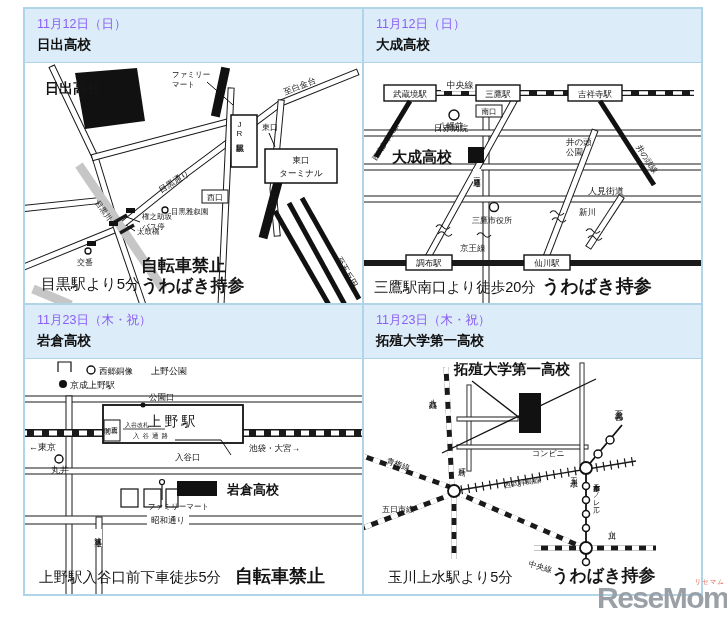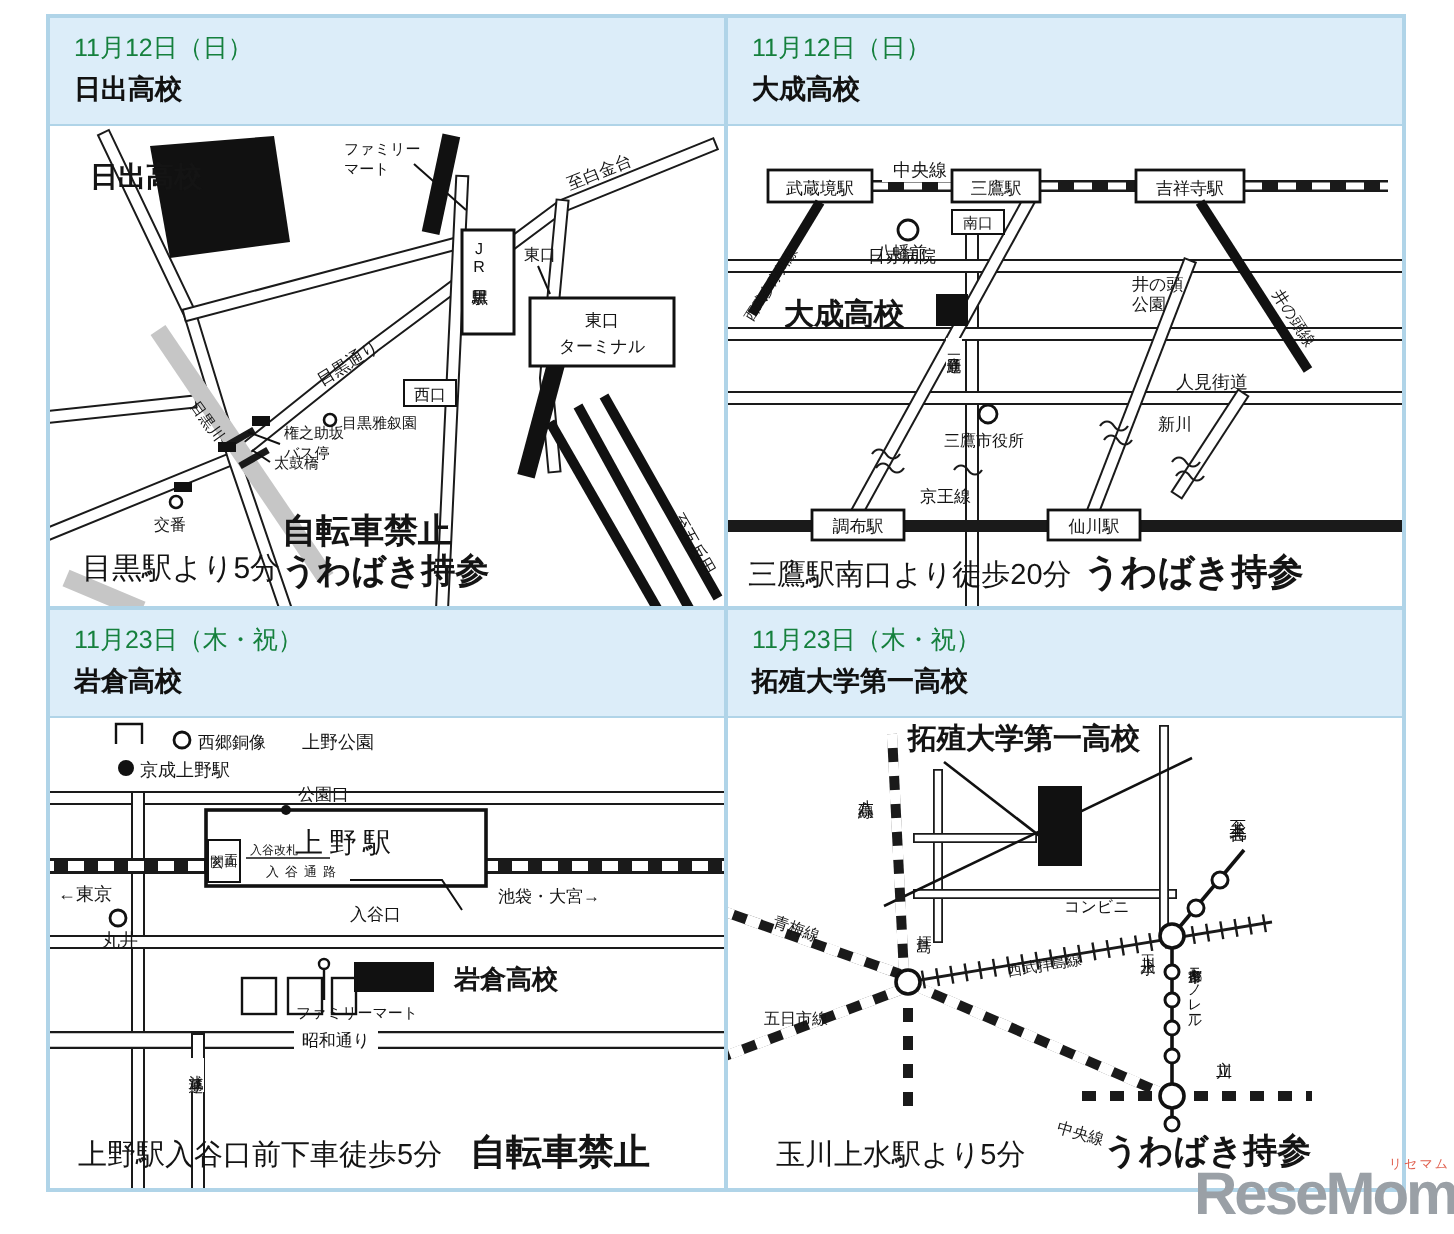--- a/index.html
+++ b/index.html
@@ -3,21 +3,21 @@
 <meta charset="utf-8">
 <style>
   html,body{margin:0;padding:0;background:#fff;}
   .stage{position:relative;width:727px;height:617px;background:#fff;overflow:hidden;
          font-family:"Liberation Sans","DejaVu Sans",sans-serif;}
   .frame{position:absolute;left:23px;top:7px;width:676px;height:585px;
          border:2px solid #b0d4e8;background:#b0d4e8;
          display:grid;grid-template-columns:337px 337px;grid-template-rows:294px 289px;gap:2px;}
   .panel{background:#fff;display:flex;flex-direction:column;overflow:hidden;}
   .phead{background:#dcedf9;border-bottom:1px solid #b0d4e8;padding:7px 12px 5px 12px;height:54px;box-sizing:border-box;}
-  .pdate{font-size:12.5px;color:#15803d;margin:0 0 3px 0;}
+  .pdate{font-size:12.5px;color:#8b5cf6;margin:0 0 3px 0;}
   .pschool{font-size:13.5px;color:#111;font-weight:bold;margin:0;}
   .map{position:relative;flex:1;background:#fff;}
   .map svg{position:absolute;left:0;top:0;}
   svg text{font-family:"Liberation Sans","DejaVu Sans",sans-serif;fill:#141414;}
   .road-c{fill:none;stroke:#1a1a1a;stroke-width:7;stroke-linejoin:round;stroke-linecap:square;}
   .road-f{fill:none;stroke:#ffffff;stroke-width:5;stroke-linejoin:round;stroke-linecap:square;}
   .road-c.thin{stroke-width:5;} .road-f.thin{stroke-width:3.2;}
   .road-c.wide{stroke-width:9;} .road-f.wide{stroke-width:6.8;}
   .vlabel{position:absolute;writing-mode:vertical-rl;text-orientation:upright;
           font-size:8px;color:#111;line-height:1;letter-spacing:1px;white-space:nowrap;}

